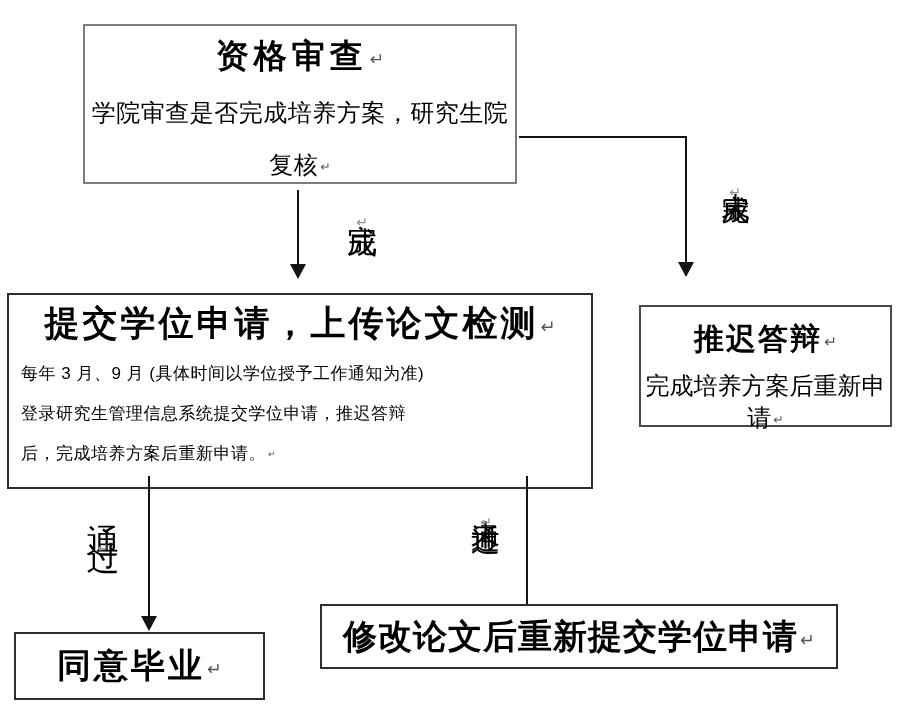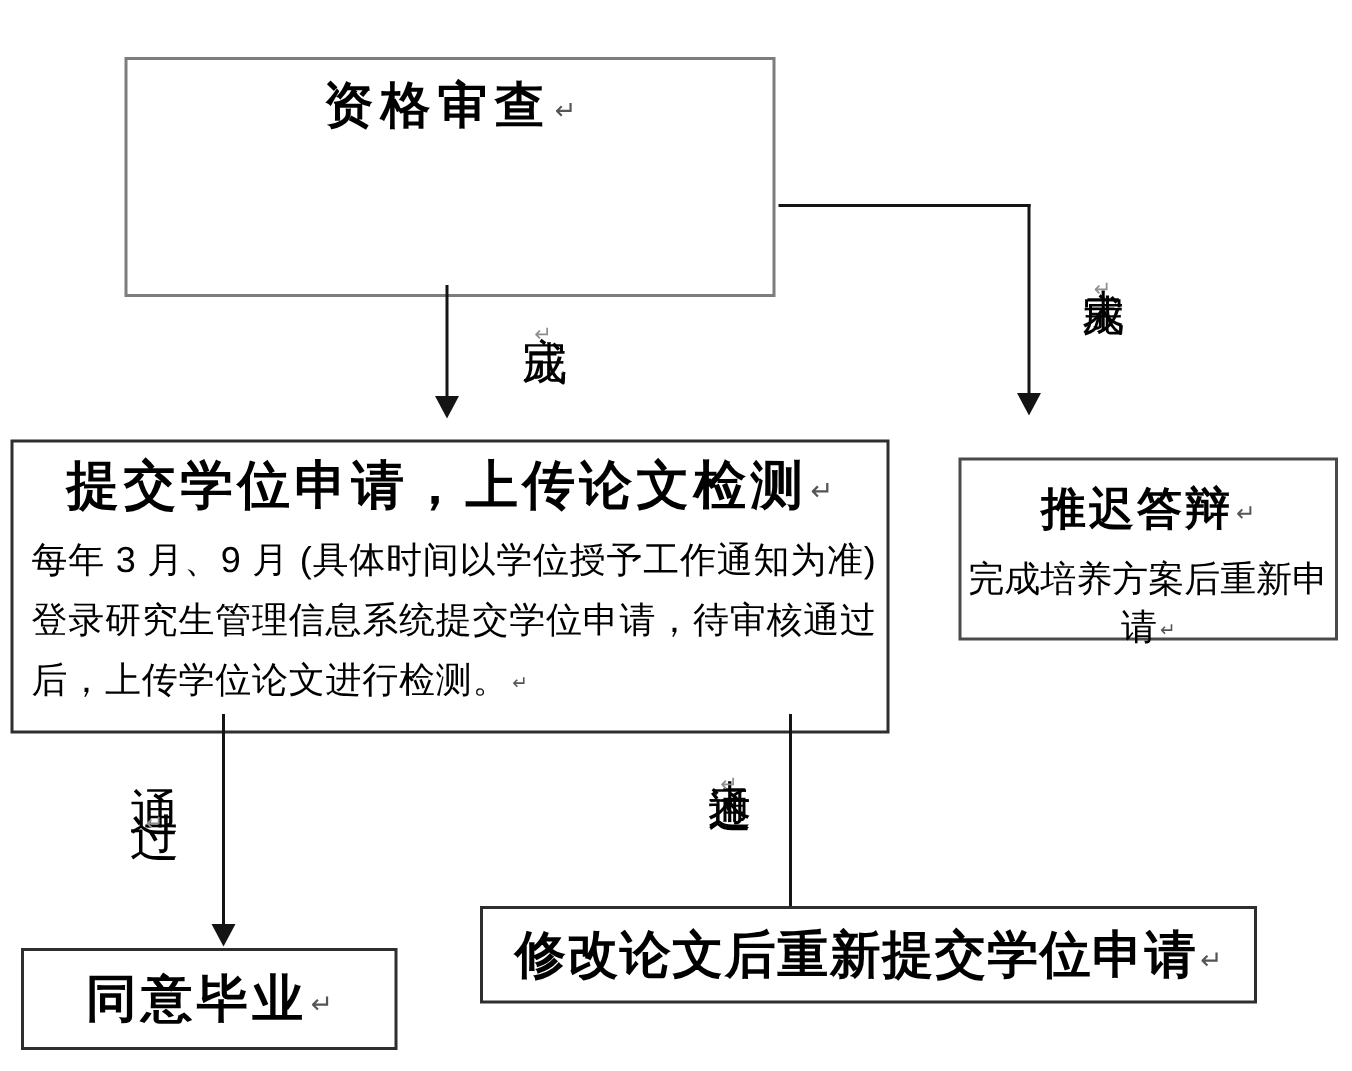--- a/index.html
+++ b/index.html
@@ -13,28 +13,28 @@
   .canvas{
     position:relative;width:901px;height:714px;background:#ffffff;
     font-family:"Liberation Sans",sans-serif;color:var(--text);overflow:hidden;
   }
   .box{position:absolute;background:#ffffff;border:2px solid var(--box-border-dark);box-sizing:border-box;}
   .tcenter{text-align:center;}
   .btitle{font-weight:700;white-space:nowrap;}
   .bline{white-space:nowrap;}
 
   
-  #b-review{left:83px;top:38px;width:434px;height:160px;border-color:var(--box-border-light);}
+  #b-review{left:83px;top:24px;width:434px;height:160px;border-color:var(--box-border-light);}
   #b-review .btitle{margin-top:8px;font-size:33px;letter-spacing:5px;}
   #b-review .bbody{margin-top:8px;font-size:24px;line-height:52px;letter-spacing:0.5px;}
 
   
   #b-apply{left:7px;top:293px;width:586px;height:196px;}
   #b-apply .btitle{margin-top:5px;font-size:35px;letter-spacing:3px;}
-  #b-apply .bbody{margin:7px 0 0 12px;font-size:24px;line-height:40px;letter-spacing:0.5px;text-align:left;}
+  #b-apply .bbody{margin:7px 0 0 12px;font-size:17px;line-height:40px;letter-spacing:0.5px;text-align:left;}
 
   
   #b-postpone{left:639px;top:305px;width:253px;height:122px;border-color:#4a4a4a;}
   #b-postpone .btitle{margin-top:12px;font-size:30px;letter-spacing:2px;}
   #b-postpone .bbody{margin-top:10px;font-size:24px;}
 
   
   #b-graduate{left:14px;top:632px;width:251px;height:68px;display:flex;align-items:center;justify-content:center;
     font-size:34px;font-weight:700;letter-spacing:3px;white-space:nowrap;}
   #b-resubmit{left:320px;top:604px;width:518px;height:65px;display:flex;align-items:center;justify-content:center;
@@ -68,37 +68,41 @@
   
   .pmark{font-size:0.52em;font-weight:400;color:#555555;margin-left:2px;vertical-align:2px;letter-spacing:0;}
 </style>
 </head>
 <body>
 
 <div class="canvas">
 
   <div class="box" id="b-review">
     <div class="btitle tcenter"><span>资格审查</span><span class="pmark">↵</span></div>
+    <div class="bbody tcenter">
+      <div class="bline">学院审查是否完成培养方案，研究生院</div>
+      <div class="bline"><span>复核</span><span class="pmark">↵</span></div>
+    </div>
   </div>
 
   <div class="vline" id="ln-complete"></div>
   <div class="ahead" id="hd-complete"></div>
   <div class="vlabel" id="lbl-complete"><span>完成</span><span class="vmark">↵</span></div>
 
   <div class="hline" id="ln-incomplete-h"></div>
   <div class="vline" id="ln-incomplete-v"></div>
   <div class="ahead" id="hd-incomplete"></div>
   <div class="vlabel" id="lbl-incomplete"><span>未完成</span><span class="vmark">↵</span></div>
 
   <div class="box" id="b-apply">
     <div class="btitle tcenter"><span>提交学位申请，上传论文检测</span><span class="pmark">↵</span></div>
     <div class="bbody">
       <div class="bline">每年 3 月、9 月 (具体时间以学位授予工作通知为准)</div>
-      <div class="bline">登录研究生管理信息系统提交学位申请，待审核通过</div>
-      <div class="bline"><span>后，上传学位论文进行检测。</span><span class="pmark">↵</span></div>
+      <div class="bline">登录研究生管理信息系统提交学位申请，推迟答辩</div>
+      <div class="bline"><span>后，完成培养方案后重新申请。</span><span class="pmark">↵</span></div>
     </div>
   </div>
 
   <div class="box" id="b-postpone">
     <div class="btitle tcenter"><span>推迟答辩</span><span class="pmark">↵</span></div>
     <div class="bbody tcenter"><span>完成培养方案后重新申请</span><span class="pmark">↵</span></div>
   </div>
 
   <div class="vline" id="ln-pass"></div>
   <div class="ahead" id="hd-pass"></div>

